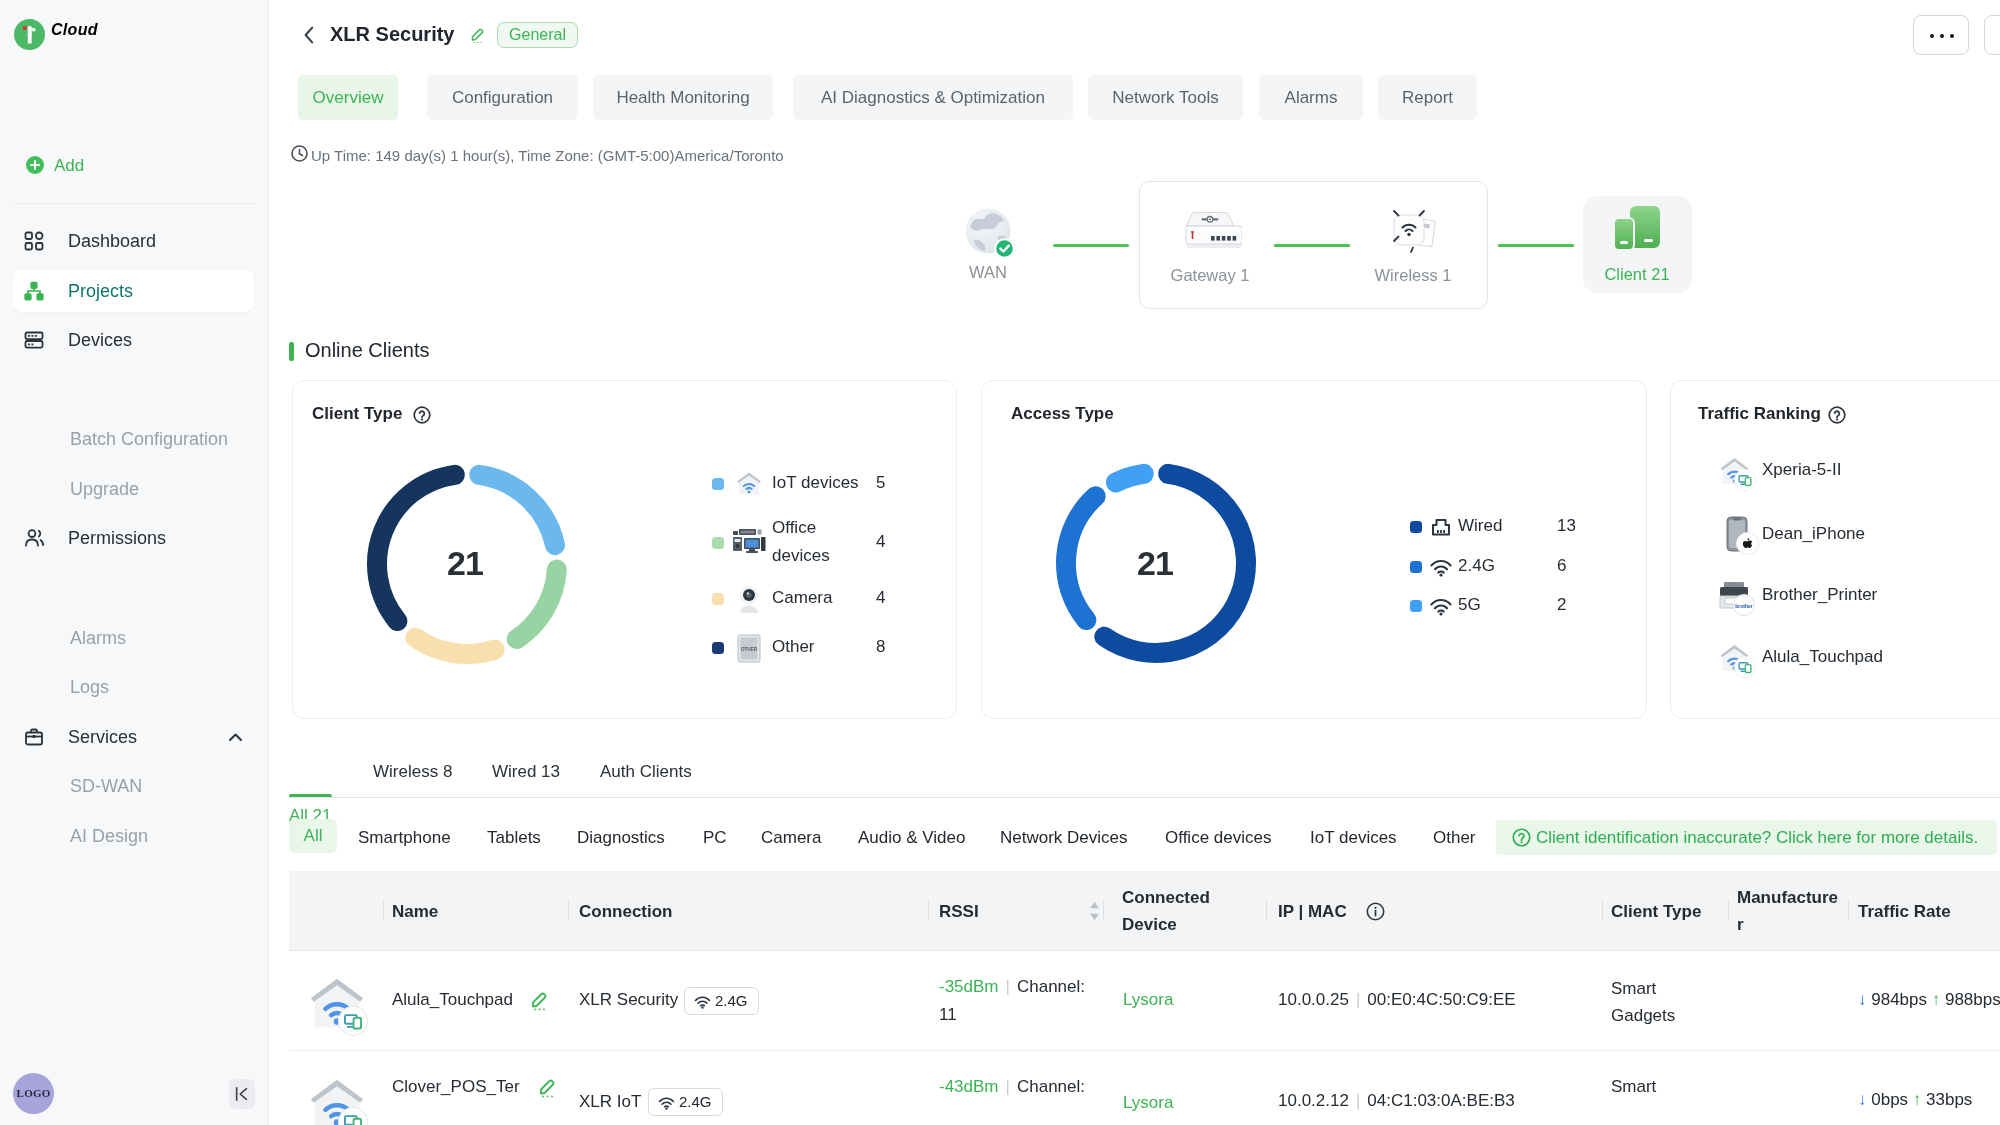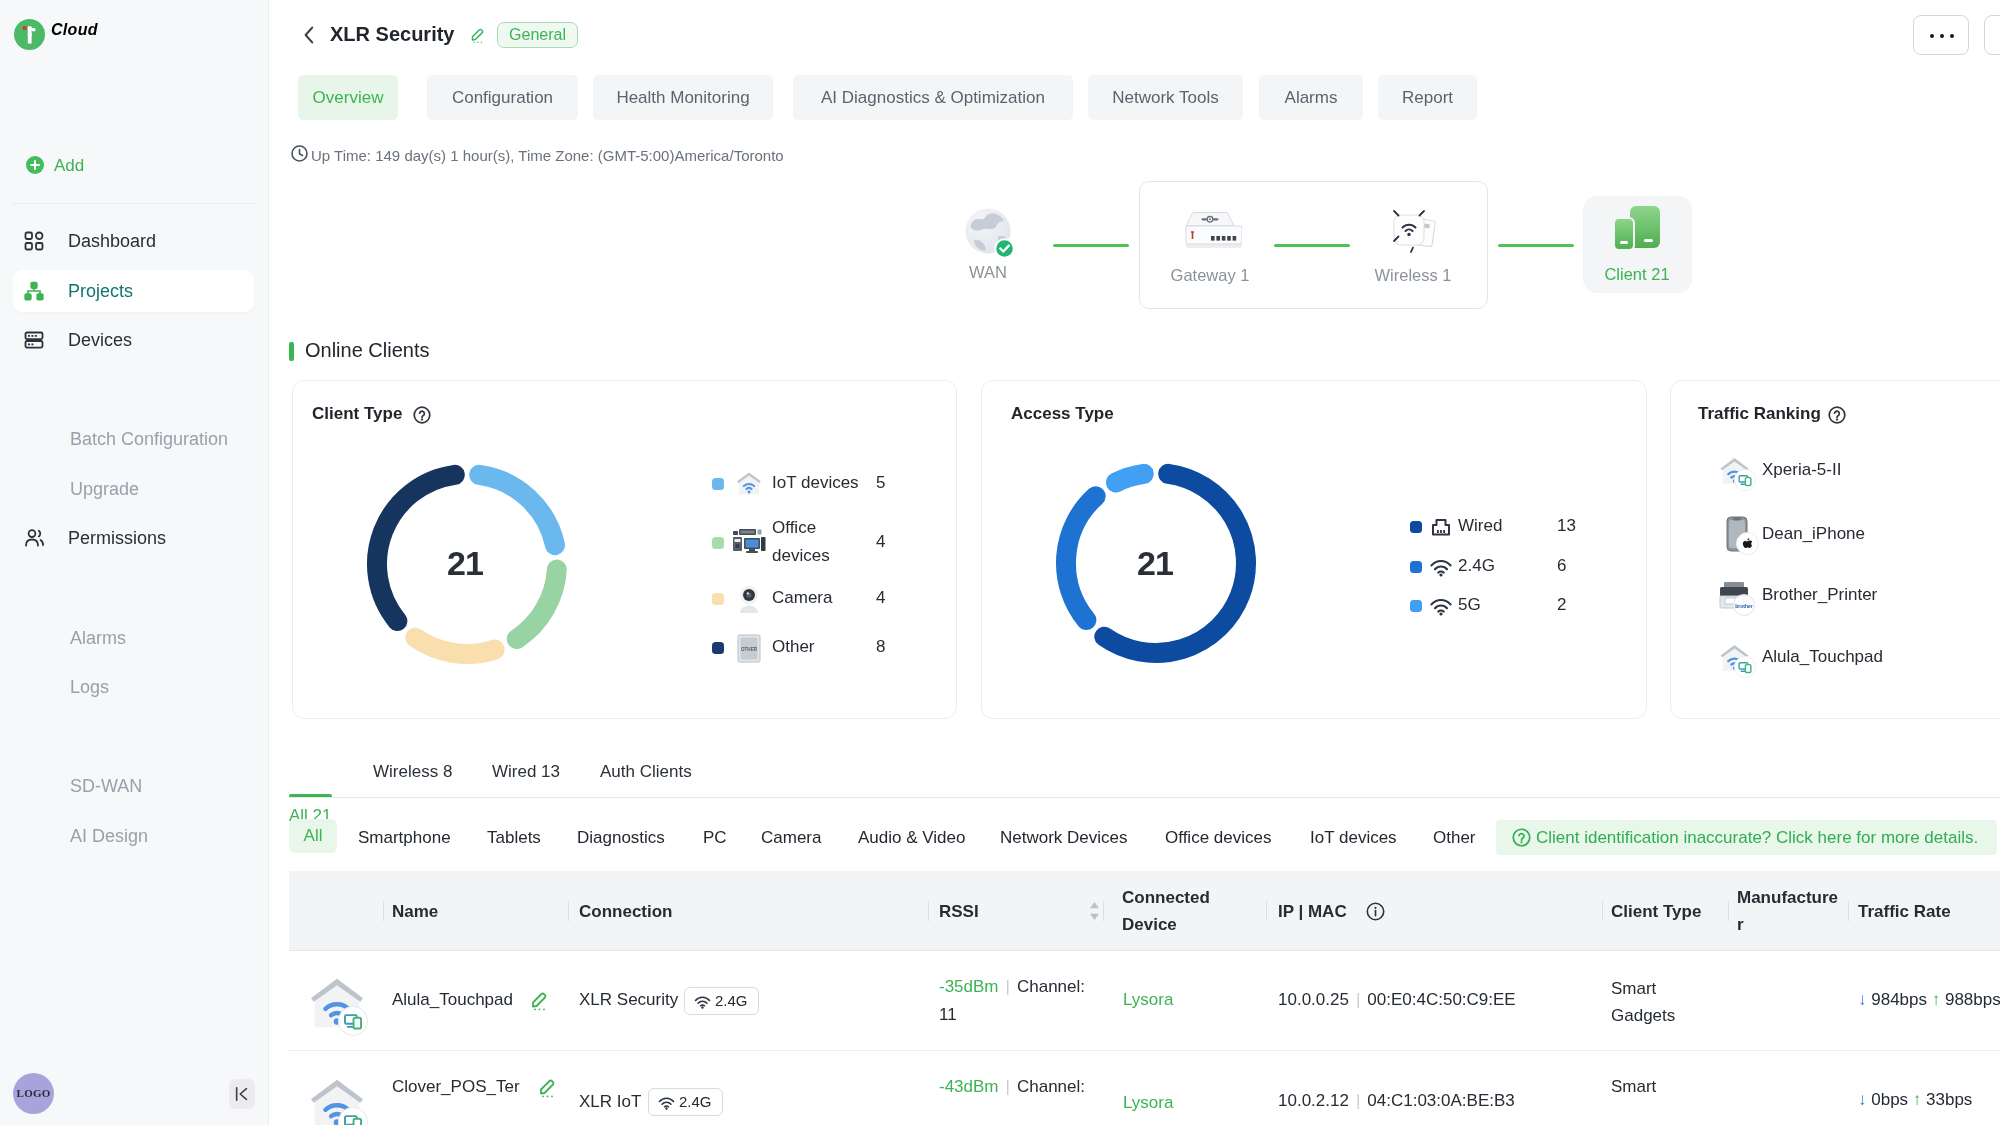--- a/index.html
+++ b/index.html
@@ -190,20 +190,34 @@
         </g>
       </svg>
     <div class="lb">Permissions</div>
   </div>
   <div class="mi sub" style="top:617px">
       <div class="lb">Alarms</div>
     </div>
   <div class="mi sub" style="top:666px">
       <div class="lb">Logs</div>
     </div>
+  <div class="mi" style="top:716px">
+    <svg class="ic" viewBox="0 0 20 20">
+        <g fill="none" stroke="#2a333c" stroke-width="1.8" stroke-linejoin="round">
+          <rect x="2" y="5.5" width="16" height="12" rx="1.8"></rect>
+          <path d="M7 5.5 V4 a1.5 1.5 0 0 1 1.5 -1.5 h3 A1.5 1.5 0 0 1 13 4 v1.5"></path>
+          <path d="M2 9.5 h16"></path>
+        </g>
+        <rect x="8.6" y="8" width="2.8" height="3" rx="0.6" fill="#2a333c"></rect>
+      </svg>
+    <div class="lb">Services</div>
+    <svg class="chev" width="15" height="10" viewBox="0 0 15 10">
+        <path d="M2 8 L7.5 2.5 L13 8" fill="none" stroke="#2a333c" stroke-width="2" stroke-linecap="round" stroke-linejoin="round"></path>
+      </svg>
+  </div>
   <div class="mi sub" style="top:765px">
       <div class="lb">SD-WAN</div>
     </div>
   <div class="mi sub" style="top:815px">
       <div class="lb">AI Design</div>
     </div>
   <div id="logo-b">
       <span>LOGO</span>
     </div>
   <div style="position:absolute;left:229px;top:1079px;width:26px;height:30px;background:#ececf0;border-radius:6px"></div>

